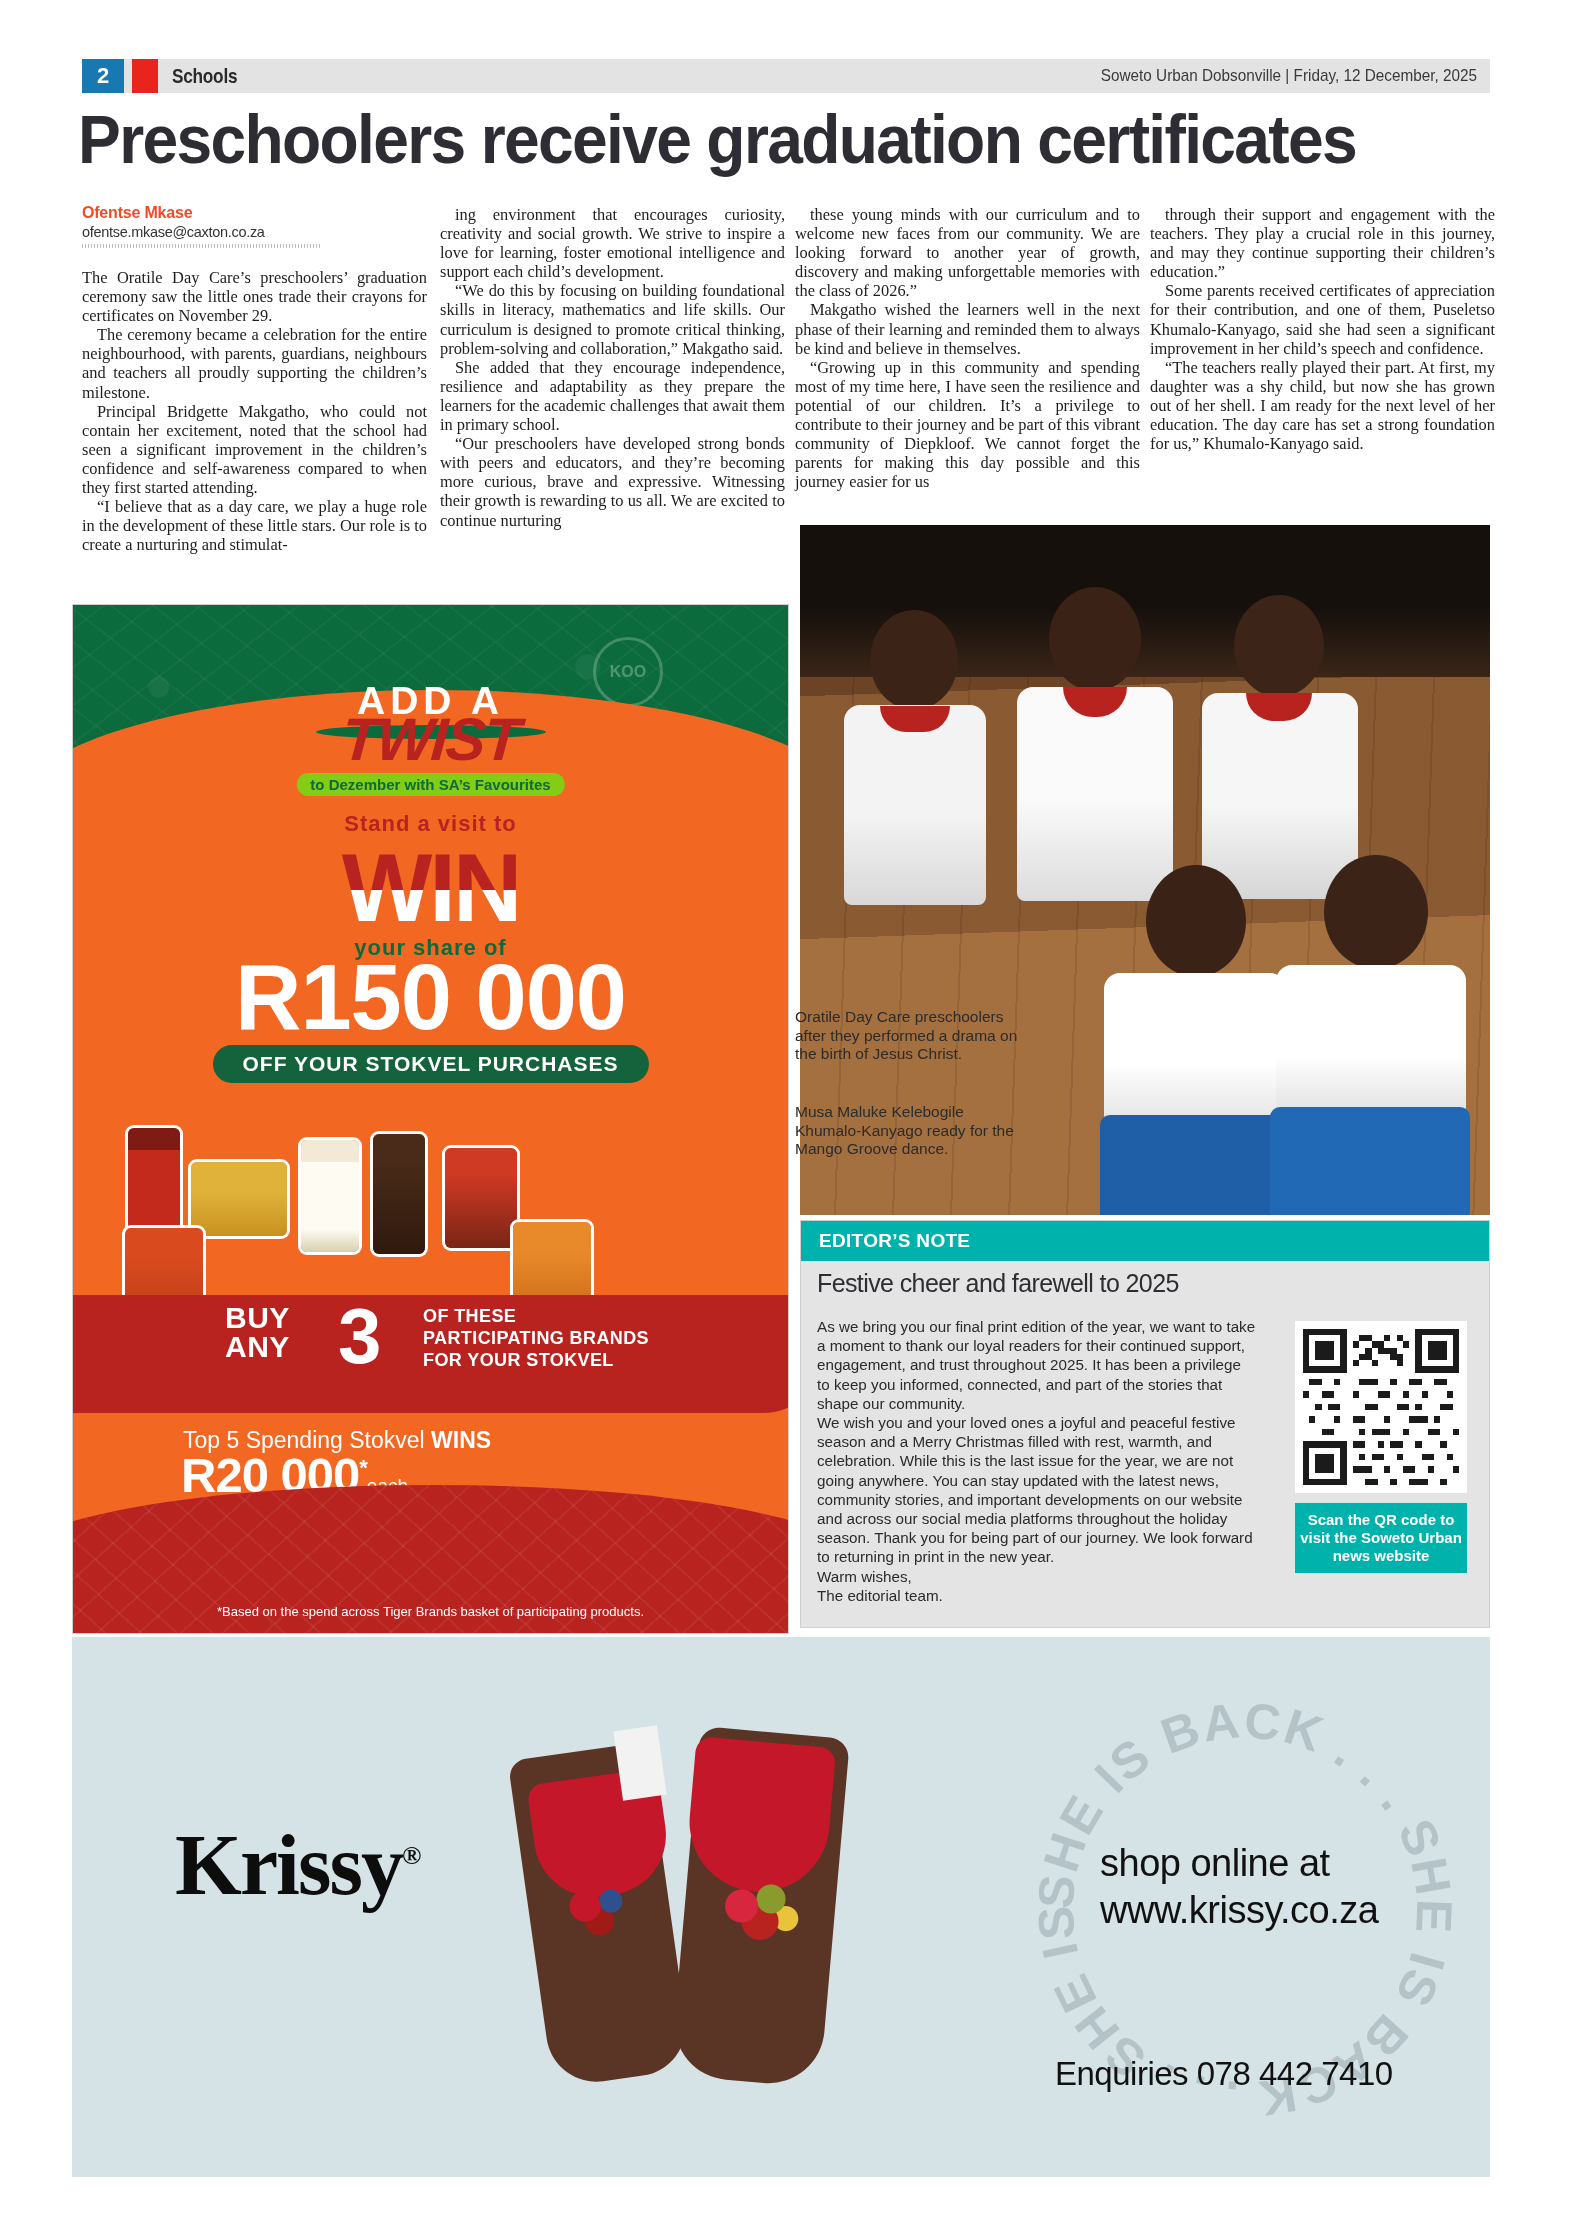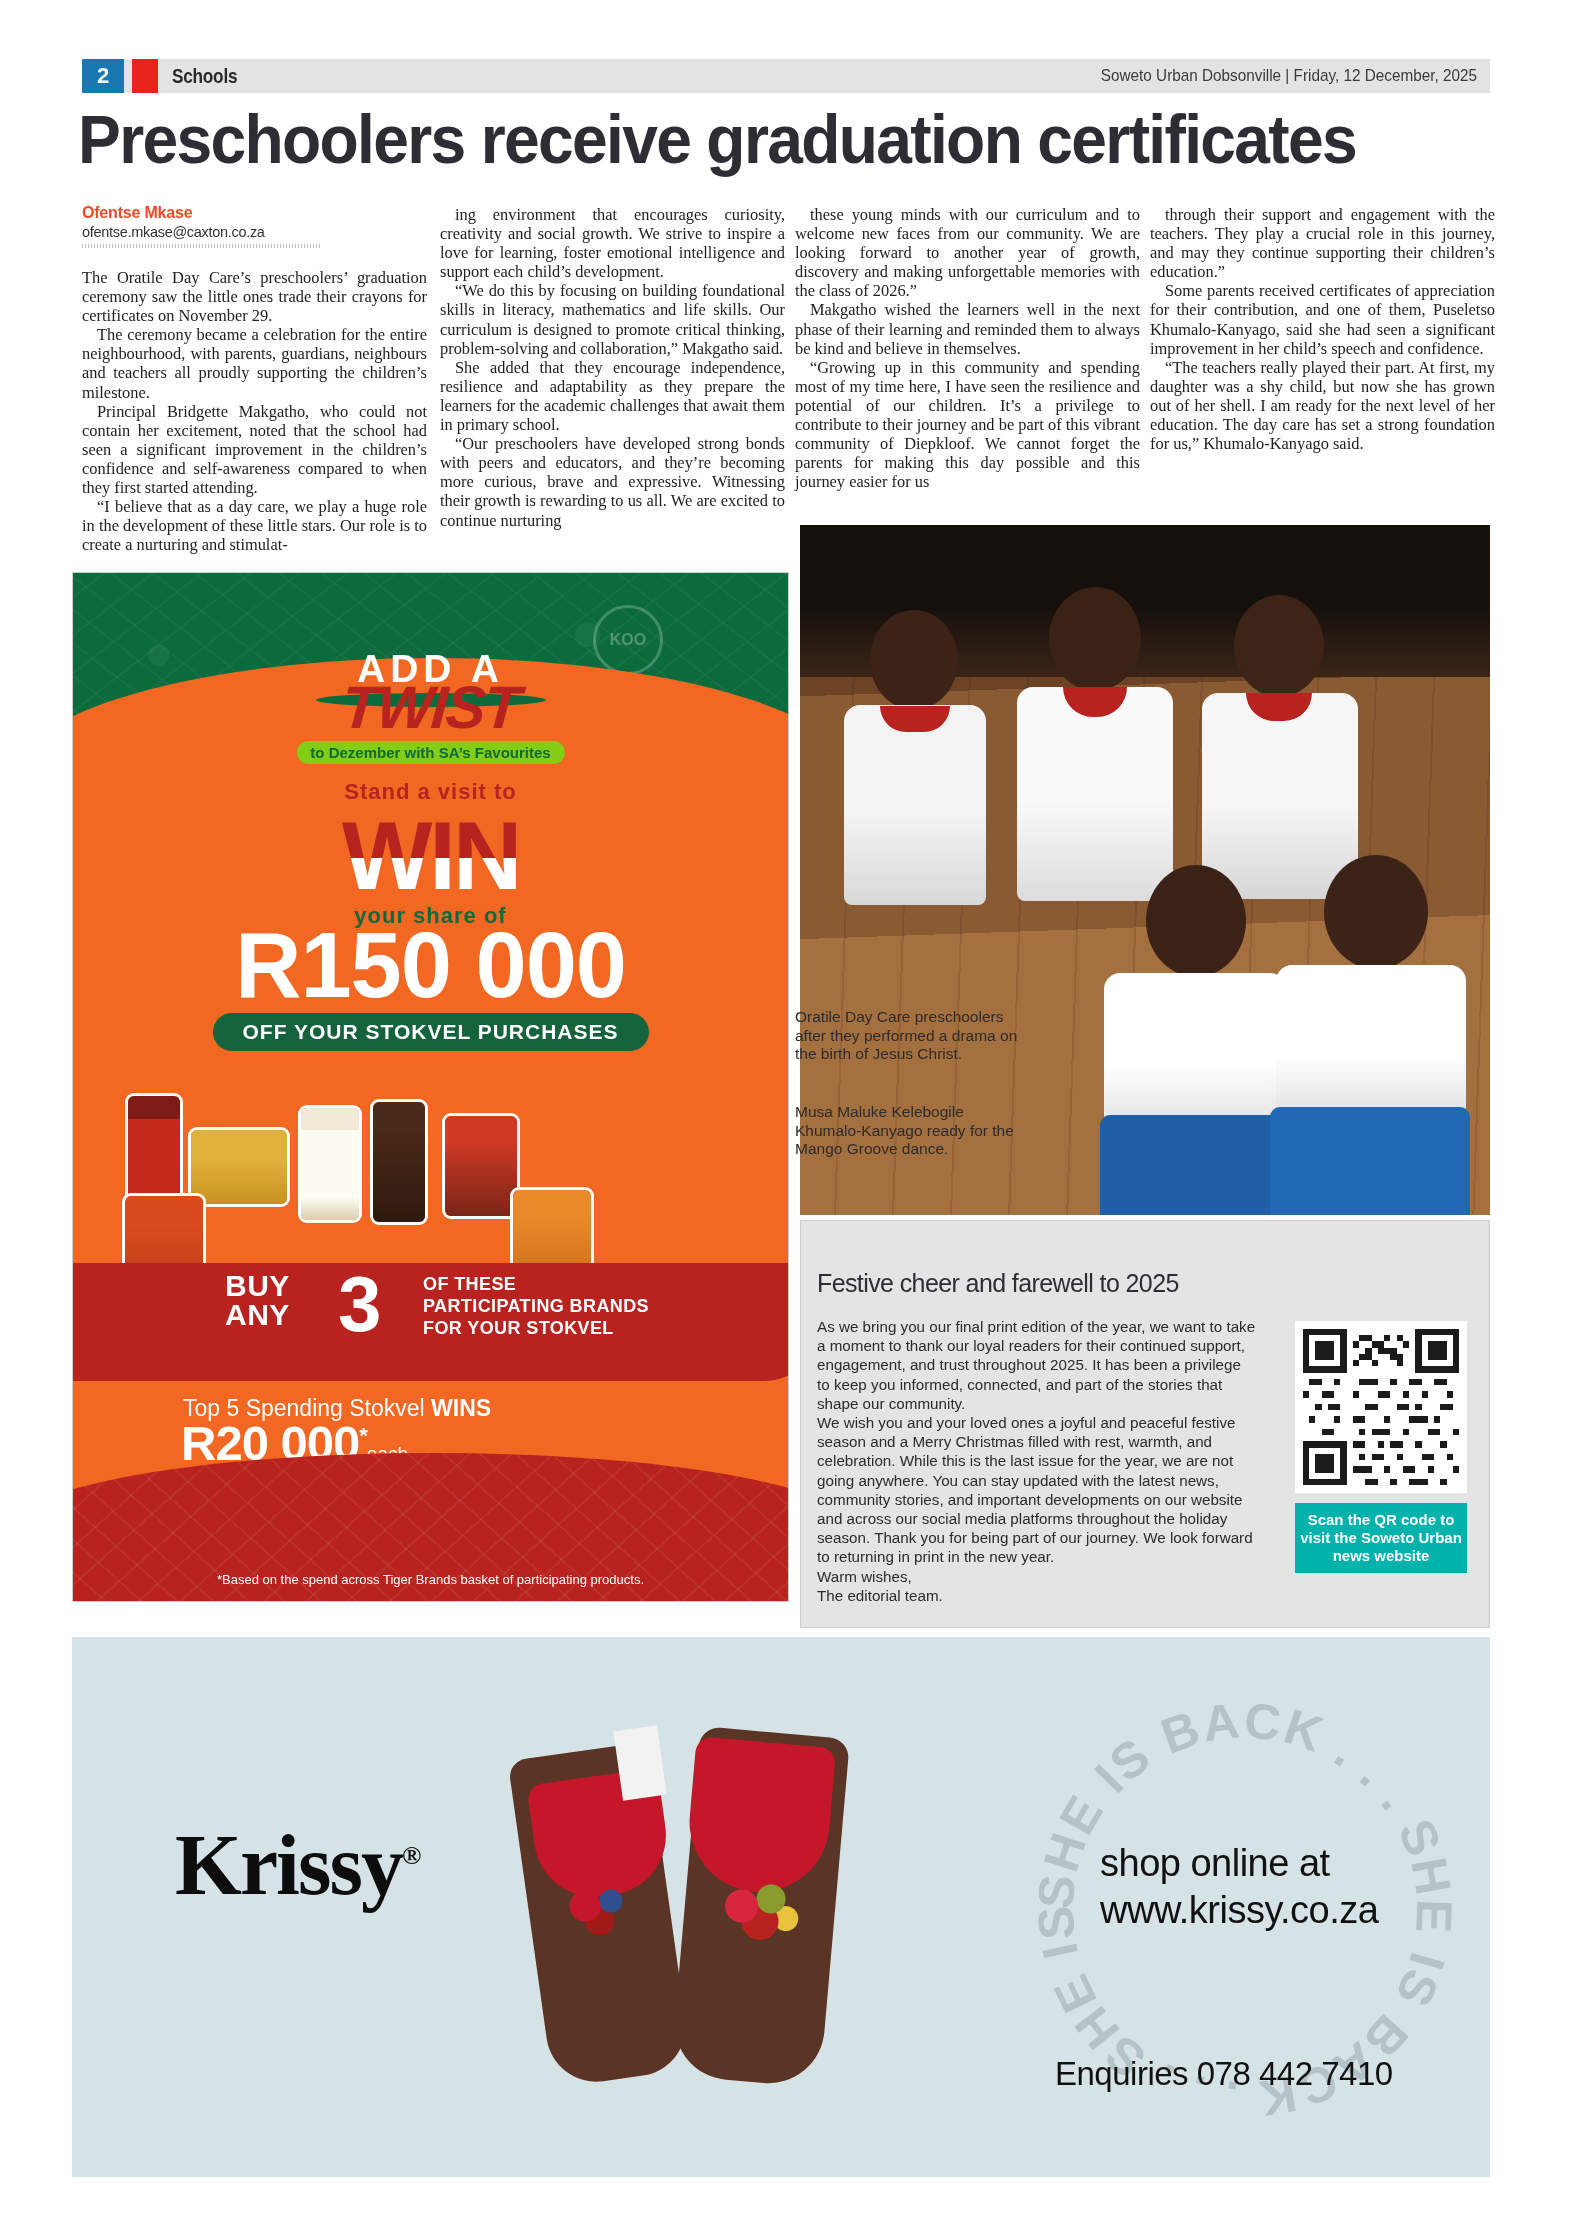--- a/index.html
+++ b/index.html
@@ -38,21 +38,21 @@
   
   .col{position:absolute;width:345px;font-size:16.4px;line-height:19.1px;color:#1d1d1d;text-align:justify;}
   .col p{margin:0;text-indent:15px;}
   .col p.first{text-indent:0;}
   #col1{left:82px;top:268px;}
   #col2{left:440px;top:205px;}
   #col3{left:795px;top:205px;}
   #col4{left:1150px;top:205px;}
 
   
-  .ad-tiger{position:absolute;left:72px;top:572px;width:715px;height:1028px;background:#0c6b3d;overflow:hidden;border:1px solid #cfcfcf;}
+  .ad-tiger{position:absolute;left:72px;top:604px;width:715px;height:1028px;background:#0c6b3d;overflow:hidden;border:1px solid #cfcfcf;}
   .tg-pattern{position:absolute;inset:0;
     background-image:
       radial-gradient(circle at 12% 8%, rgba(255,255,255,.05) 0 10px, transparent 11px),
       radial-gradient(circle at 40% 22%, rgba(255,255,255,.05) 0 16px, transparent 17px),
       radial-gradient(circle at 72% 6%, rgba(255,255,255,.05) 0 12px, transparent 13px),
       radial-gradient(circle at 88% 30%, rgba(255,255,255,.04) 0 14px, transparent 15px),
       repeating-linear-gradient(38deg, rgba(255,255,255,.035) 0 2px, transparent 2px 26px),
       repeating-linear-gradient(-38deg, rgba(255,255,255,.035) 0 2px, transparent 2px 30px);}
   .tg-badge{position:absolute;border:3px solid rgba(255,255,255,.22);border-radius:50%;
     color:rgba(255,255,255,.28);font-family:"Liberation Sans",sans-serif;font-weight:bold;text-align:center;
@@ -411,20 +411,23 @@
       <div class="head" style="left:54px;top:0;width:104px;height:114px;background:#3b2318;"></div>
       <div class="body" style="left:6px;top:110px;width:190px;height:150px;background:linear-gradient(180deg,#ffffff 0 60%,#e2e2e2 100%);"></div>
       <div style="position:absolute;left:0;top:252px;width:200px;height:108px;background:#2269b5;border-radius:10px 10px 0 0;"></div>
     </div>
   </div>
 
   <div class="cap1">Oratile Day Care preschoolers after they performed a drama on the birth of Jesus Christ.</div>
   <div class="cap2">Musa Maluke Kelebogile Khumalo-Kanyago ready for the Mango Groove dance.</div>
 
   <div class="ednote">
+    <div class="ednote-bar">
+      <span>EDITOR’S NOTE</span>
+    </div>
     <div class="ednote-title">Festive cheer and farewell to 2025</div>
     <div class="ednote-body" id="ednote-body">
         <p>As we bring you our final print edition of the year, we want to take a moment to thank our loyal readers for their continued support, engagement, and trust throughout 2025. It has been a privilege to keep you informed, connected, and part of the stories that shape our community.</p>
         <p>We wish you and your loved ones a joyful and peaceful festive season and a Merry Christmas filled with rest, warmth, and celebration. While this is the last issue for the year, we are not going anywhere. You can stay updated with the latest news, community stories, and important developments on our website and across our social media platforms throughout the holiday season. Thank you for being part of our journey. We look forward to returning in print in the new year.</p>
         <p>Warm wishes,</p>
         <p>The editorial team.</p>
       </div>
     <div class="ed-qr">
       <svg viewBox="0 0 25 25" width="100%" height="100%" shape-rendering="crispEdges" aria-hidden="true">
         <rect width="25" height="25" fill="#fff"></rect>

